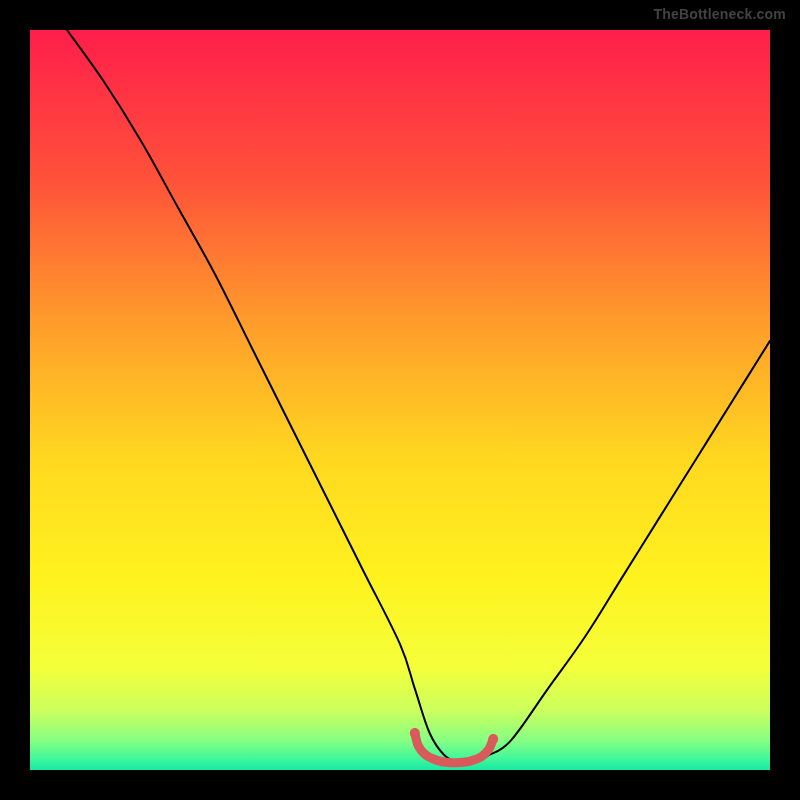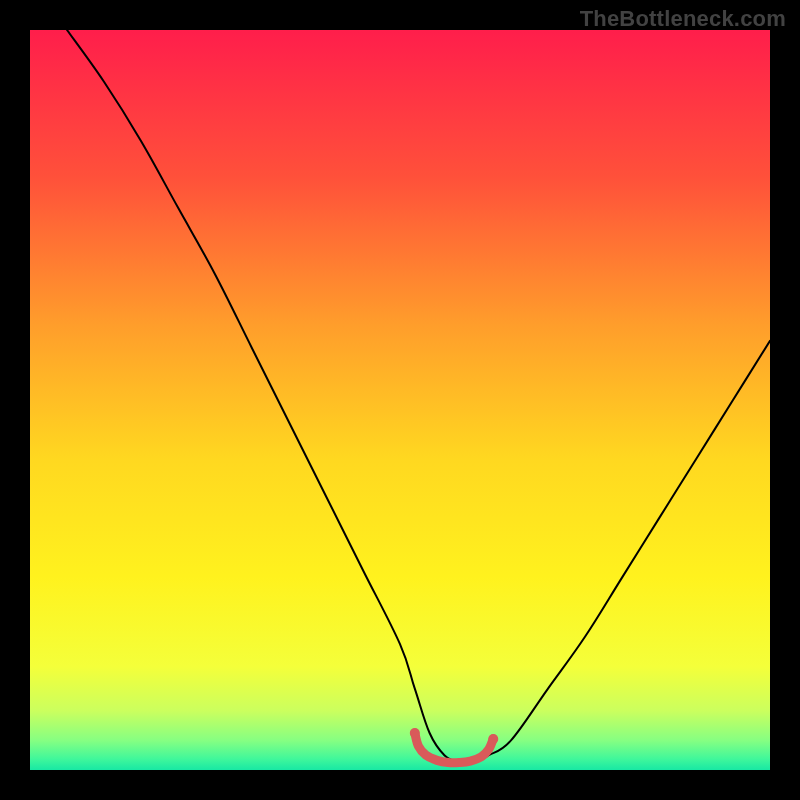--- a/index.html
+++ b/index.html
@@ -15,21 +15,21 @@
     position: relative;
     width: 800px;
     height: 800px;
     background: #000;
   }
   .watermark {
     position: absolute;
     top: 6px;
     right: 14px;
     color: #424242;
-    font-size: 22px;
+    font-size: 14px;
     font-weight: 600;
     letter-spacing: 0.2px;
     z-index: 10;
   }
   .plot {
     position: absolute;
     left: 30px;
     top: 30px;
     width: 740px;
     height: 740px;

